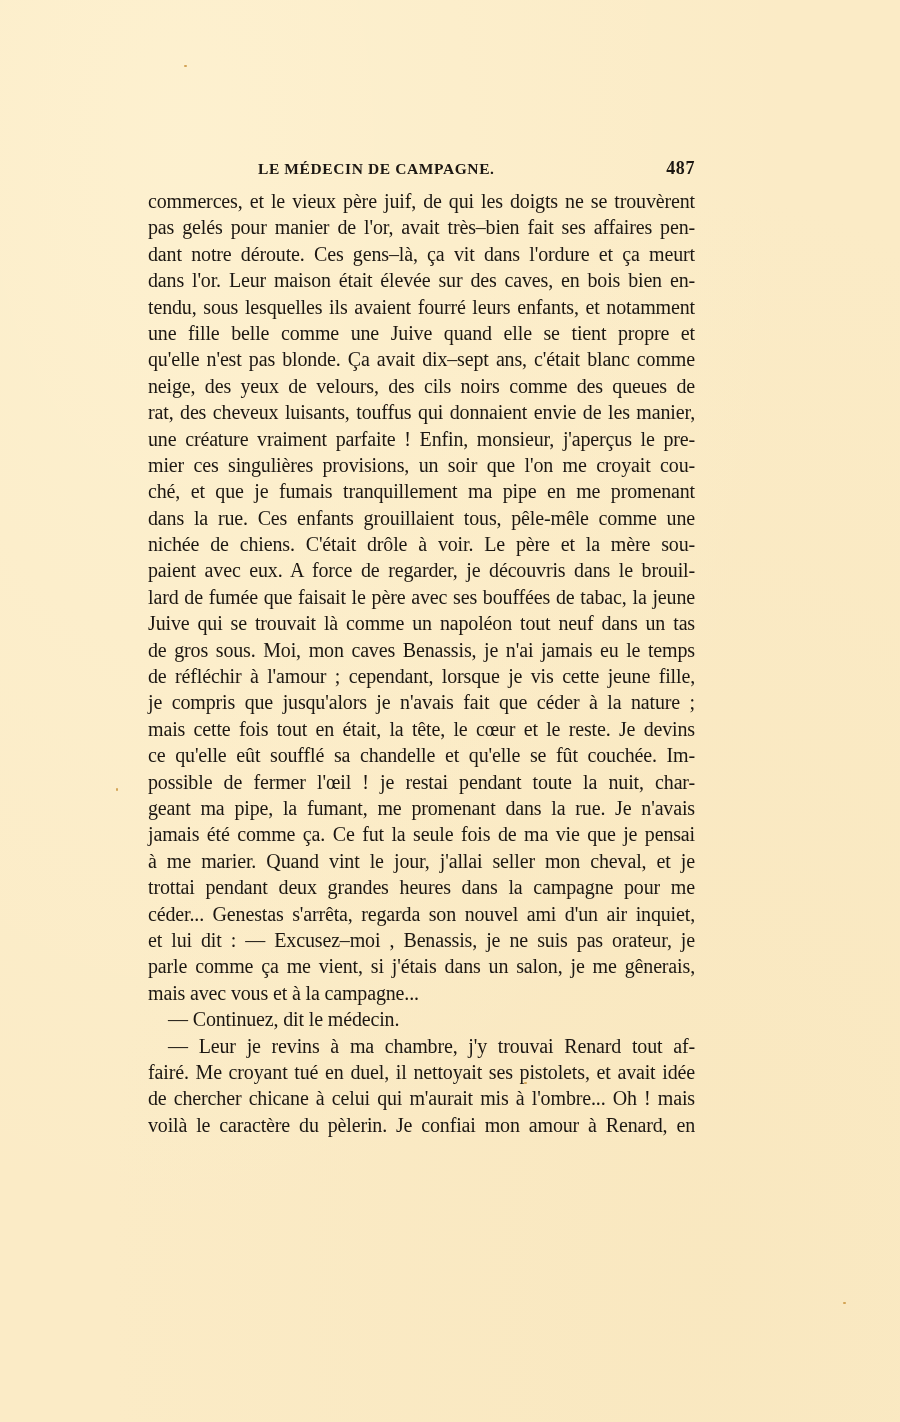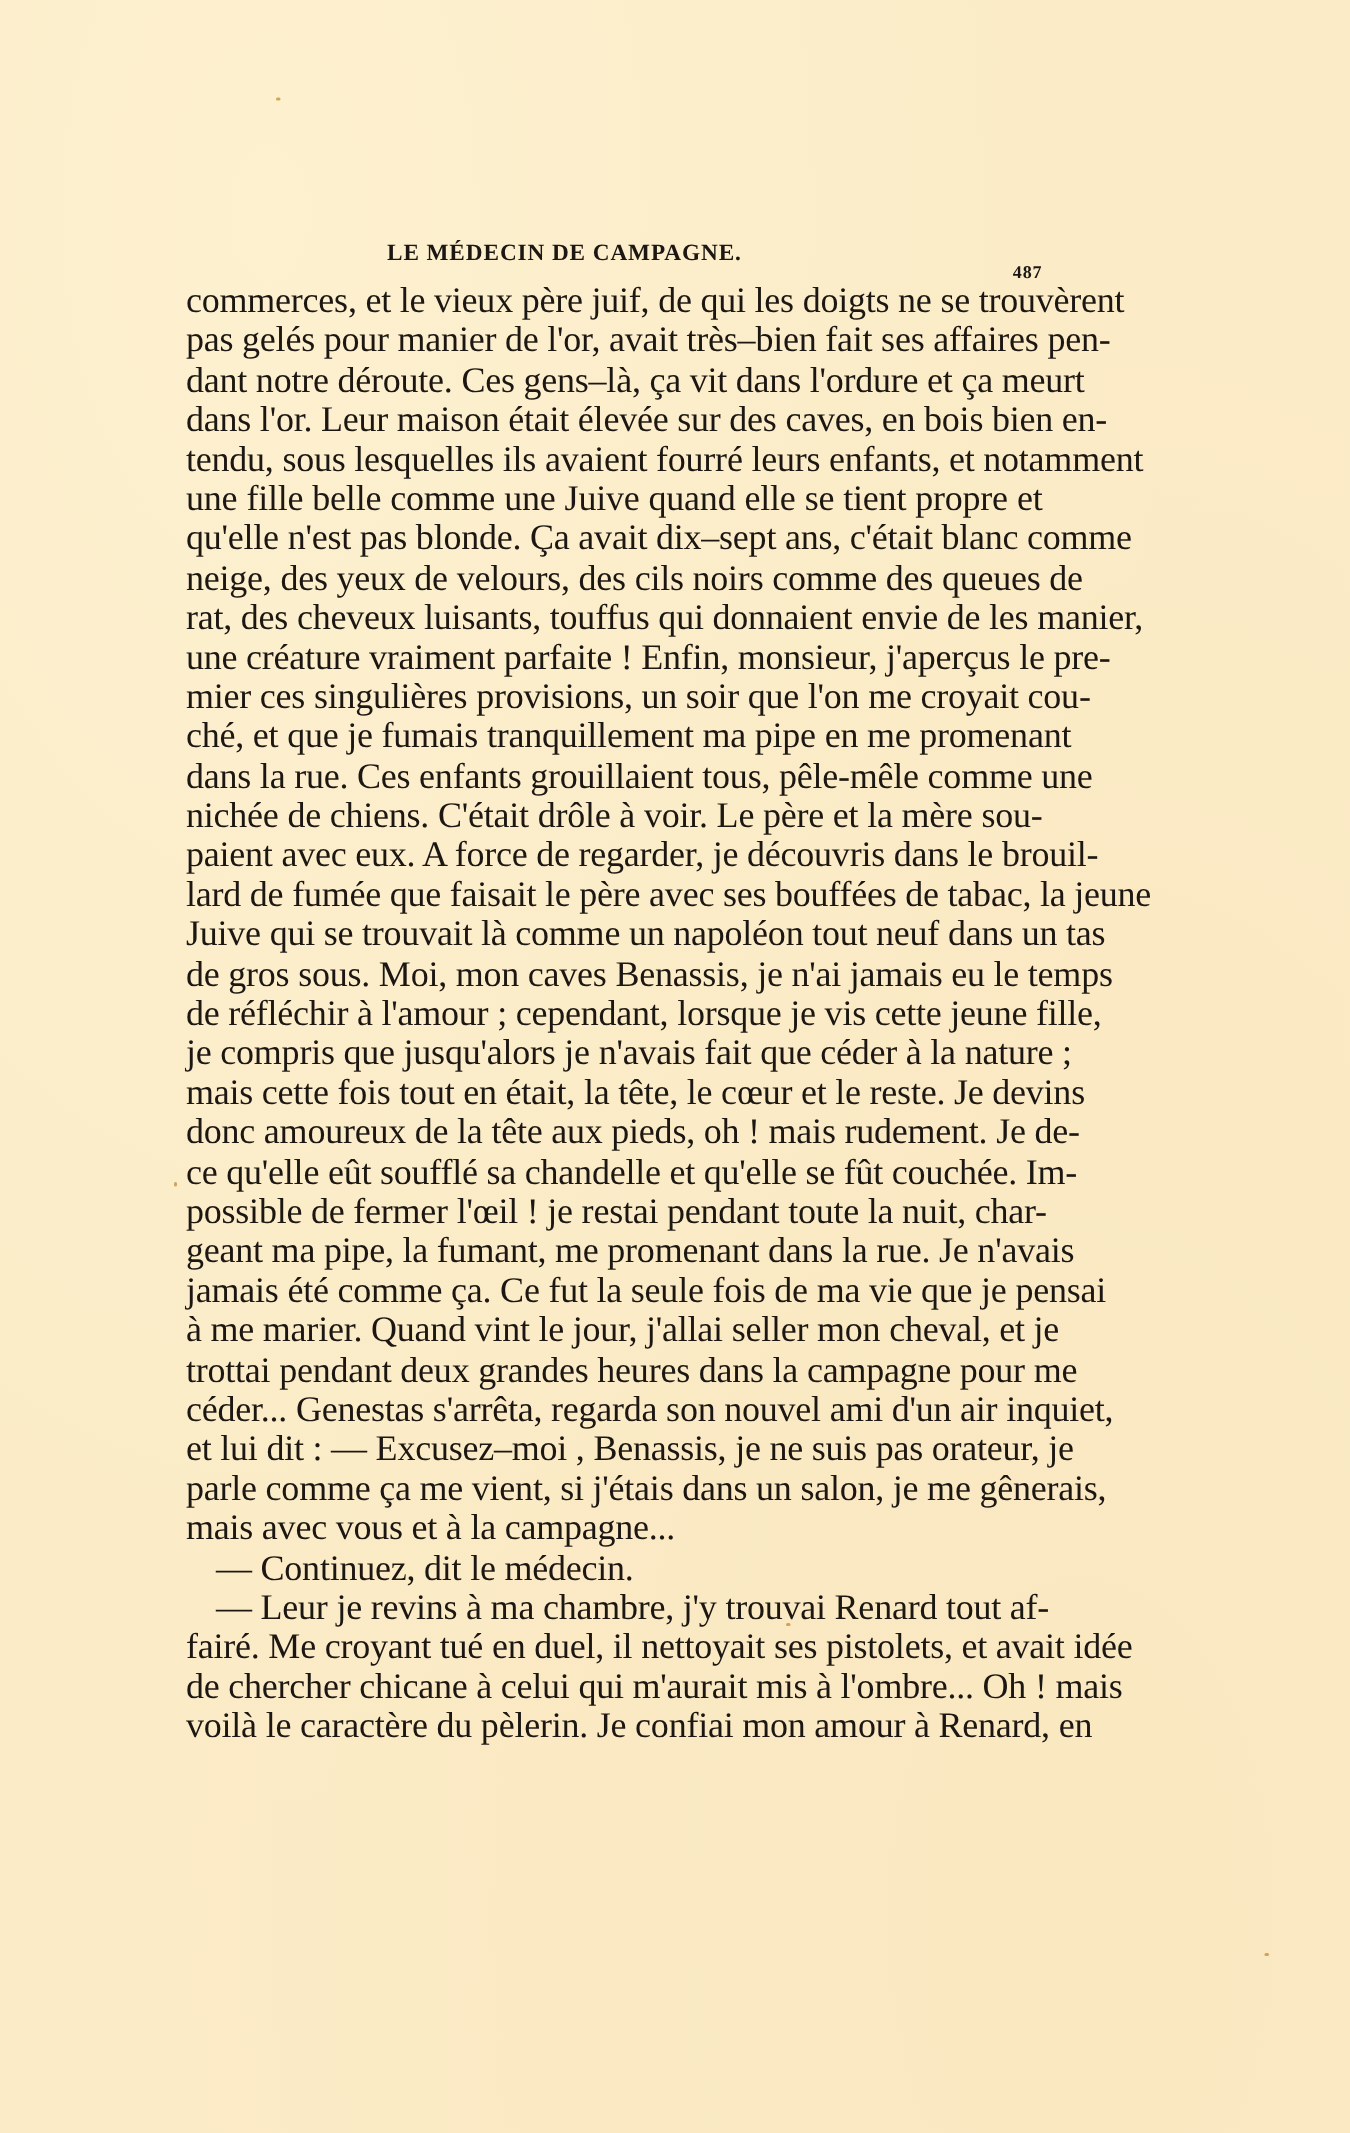--- a/index.html
+++ b/index.html
@@ -33,27 +33,27 @@
     }
     .running-title {
       position: absolute;
       left: 134px;
       top: 4px;
     }
     .page-number {
       position: absolute;
       right: 0;
       top: 2px;
-      font-size: 12px;
-      margin-top: 16px;
+      font-size: 18px;
     }
     .body-text {
       margin-top: 2px;
-      font-size: 24px;
+      font-size: 20px;
       line-height: 26.4px;
+      margin-left: 24px;
     }
     .line {
       display: block;
       white-space: nowrap;
       text-align: justify;
       text-align-last: justify;
       height: 26.4px;
       font-stretch: condensed;
       letter-spacing: -0.15px;
     }
@@ -95,21 +95,20 @@
       <span class="line">ché, et que je fumais tranquillement ma pipe en me promenant</span>
       <span class="line">dans la rue. Ces enfants grouillaient tous, pêle-mêle comme une</span>
       <span class="line">nichée de chiens. C'était drôle à voir. Le père et la mère sou-</span>
       <span class="line">paient avec eux. A force de regarder, je découvris dans le brouil-</span>
       <span class="line">lard de fumée que faisait le père avec ses bouffées de tabac, la jeune</span>
       <span class="line">Juive qui se trouvait là comme un napoléon tout neuf dans un tas</span>
       <span class="line">de gros sous. Moi, mon caves Benassis, je n'ai jamais eu le temps</span>
       <span class="line">de réfléchir à l'amour ; cependant, lorsque je vis cette jeune fille,</span>
       <span class="line">je compris que jusqu'alors je n'avais fait que céder à la nature ;</span>
       <span class="line">mais cette fois tout en était, la tête, le cœur et le reste. Je devins</span>
-      <span class="line">donc amoureux de la tête aux pieds, oh ! mais rudement. Je de-</span>
       <span class="line">ce qu'elle eût soufflé sa chandelle et qu'elle se fût couchée. Im-</span>
       <span class="line">possible de fermer l'œil ! je restai pendant toute la nuit, char-</span>
       <span class="line">geant ma pipe, la fumant, me promenant dans la rue. Je n'avais</span>
       <span class="line">jamais été comme ça. Ce fut la seule fois de ma vie que je pensai</span>
       <span class="line">à me marier. Quand vint le jour, j'allai seller mon cheval, et je</span>
       <span class="line">trottai pendant deux grandes heures dans la campagne pour me</span>
       <span class="line">céder... Genestas s'arrêta, regarda son nouvel ami d'un air inquiet,</span>
       <span class="line">et lui dit : — Excusez–moi , Benassis, je ne suis pas orateur, je</span>
       <span class="line">parle comme ça me vient, si j'étais dans un salon, je me gênerais,</span>
       <span class="line last">mais avec vous et à la campagne...</span>

